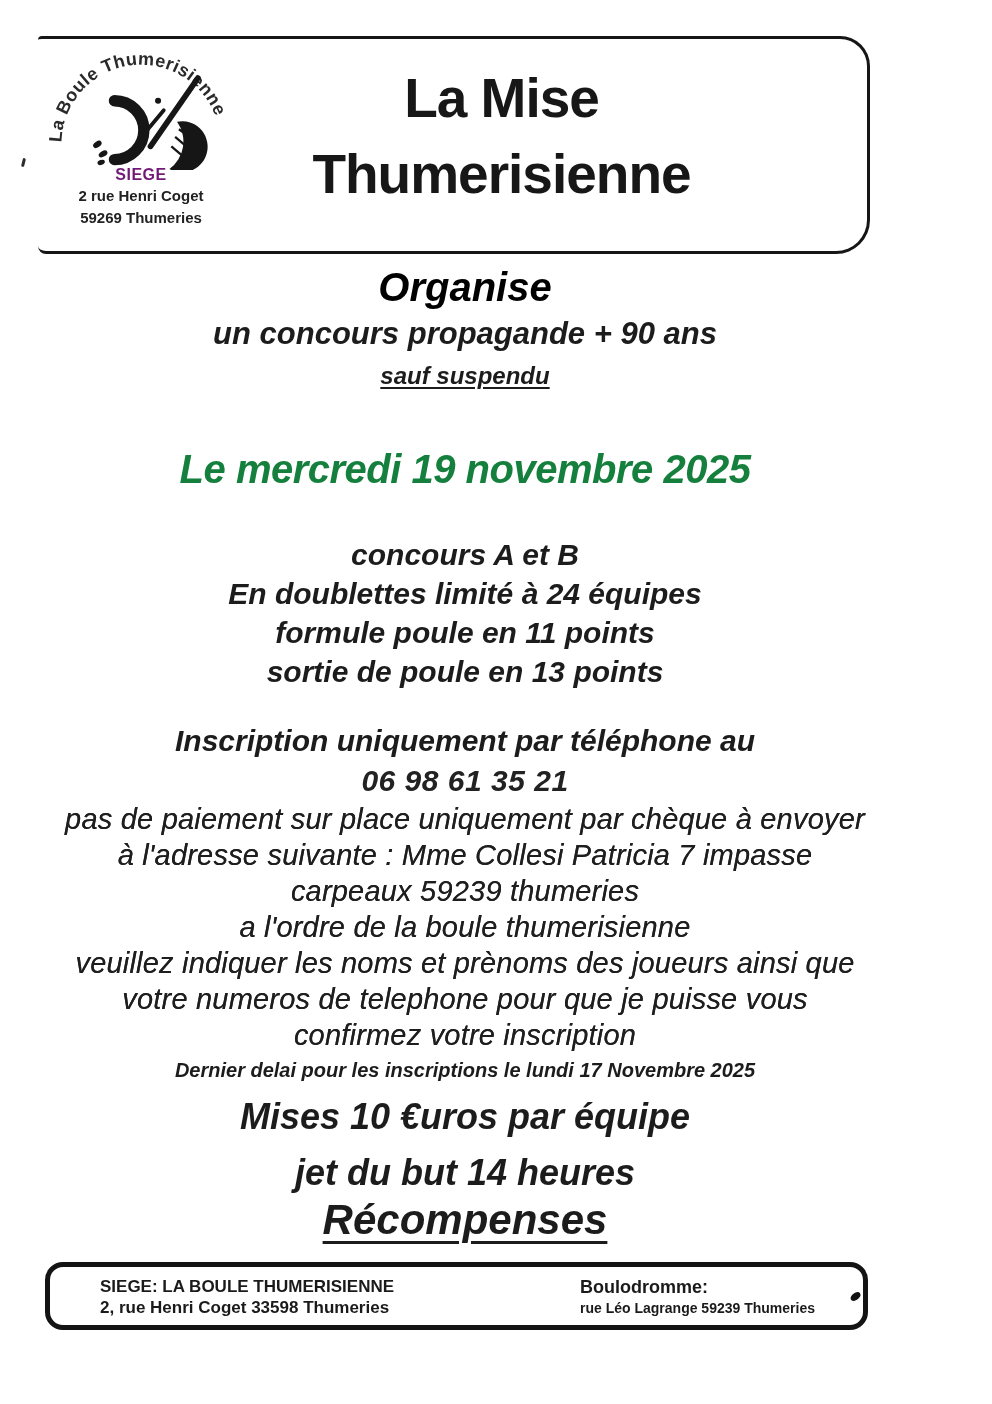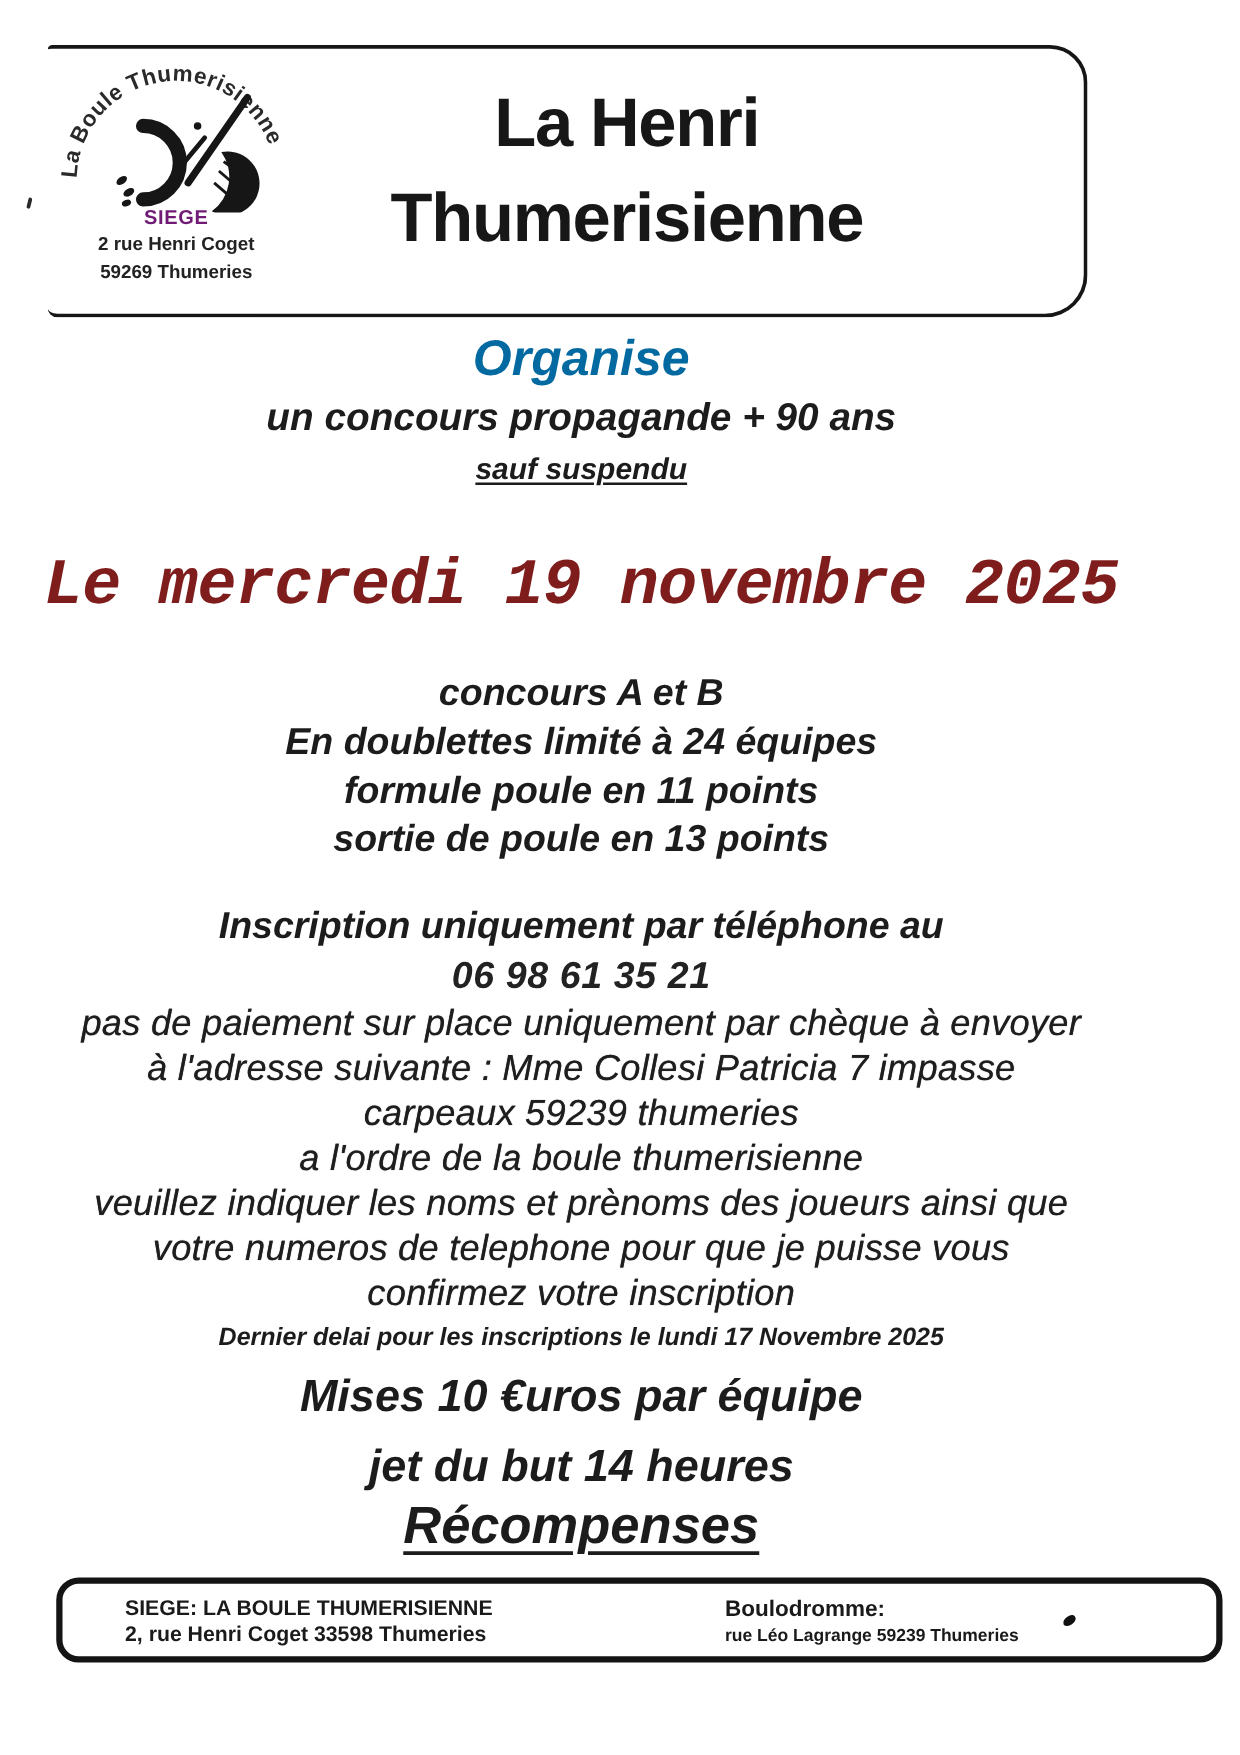--- a/index.html
+++ b/index.html
@@ -34,38 +34,38 @@
     text-underline-offset:2px;color:#701a75;
     margin-top:-4px;
   }
   .logo-addr{font-size:15px;font-weight:bold;line-height:20px;color:#222;margin-top:2px;}
   
   .content{
     position:absolute;left:0;top:262px;width:930px;
     text-align:center;
   }
   .bi{font-style:italic;font-weight:bold;}
-  .organise{font-size:40px;line-height:50px;color:#0369a1;}
+  .organise{font-size:40px;line-height:50px;color:#000000;}
   .concours-sub{font-size:31px;line-height:40px;margin-top:2px;}
   .sauf{font-size:24px;line-height:32px;margin-top:6px;
         text-decoration:underline;text-decoration-thickness:2px;text-underline-offset:3px;}
-  .date{font-size:52px;line-height:58px;margin-top:48px;letter-spacing:-.5px;color:#7f1d1d;font-family:Liberation Mono, monospace;}
+  .date{font-size:40px;line-height:58px;margin-top:48px;letter-spacing:-.5px;color:#15803d;}
   .details{margin-top:37px;font-size:30px;line-height:39px;}
   .insc-head{margin-top:30px;font-size:30px;line-height:40px;}
   .phone{font-size:30px;line-height:40px;font-style:italic;font-weight:bold;letter-spacing:.5px;color:#222;}
   .insc-lines{font-style:italic;font-weight:normal;font-size:29px;line-height:36px;
               color:#1e1e1e;text-shadow:0 0 .6px rgba(20,20,20,.85);letter-spacing:.2px;}
   .deadline{margin-top:4px;font-size:20px;line-height:26px;}
   .mises{margin-top:12px;font-size:36px;line-height:44px;}
   .recompenses{font-size:42px;line-height:50px;
         text-decoration:underline;text-decoration-thickness:3px;text-underline-offset:7px;}
   .mise-note{margin-top:8px;font-size:19px;line-height:24px;text-shadow:0 0 .4px rgba(20,20,20,.6);}
   
   .footer-box{
-    position:absolute;left:45px;top:1262px;width:933px;height:68px;
+    position:absolute;left:45px;top:1262px;width:823px;height:68px;
     border:5px solid #141414;border-radius:18px;box-sizing:border-box;
   }
   .footer-col-left{position:absolute;left:50px;top:9px;text-align:left;}
   .footer-col-right{position:absolute;left:530px;top:9px;text-align:left;}
   .f-line1{font-size:17px;font-weight:bold;line-height:21px;color:#1a1a1a;}
   .f-line2{font-size:17px;font-weight:bold;line-height:21px;color:#1a1a1a;}
   .f-bou-title{font-size:18px;font-weight:bold;line-height:22px;color:#1a1a1a;}
   .f-bou-addr{font-size:14px;font-weight:bold;line-height:20px;color:#1a1a1a;}
   .ink-dot{
     position:absolute;left:800px;top:26px;width:11px;height:7px;
@@ -79,21 +79,21 @@
 </head>
 <body>
 
 <div class="sheet">
 
   <div class="scan-tick"></div>
 
   <div class="title-box"></div>
 
   <div class="title-text">
-    <div>La Henri</div>
+    <div>La Mise</div>
     <div>Thumerisienne</div>
   </div>
 
   <div class="logo">
     <svg width="190" height="128" viewBox="0 0 200 135">
       <defs>
         <path id="arcPath" d="M 16 108 A 84 84 0 0 1 184 108"></path>
       </defs>
       <text font-size="19" font-weight="bold" font-family="Liberation Sans, sans-serif" fill="#2a2a2a" letter-spacing="0.5">
         <textPath href="#arcPath" startOffset="2">La Boule Thumerisienne</textPath>

